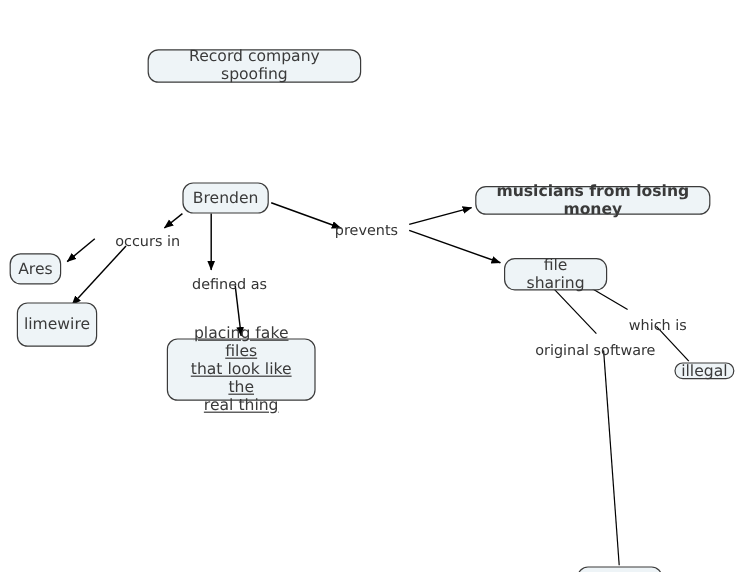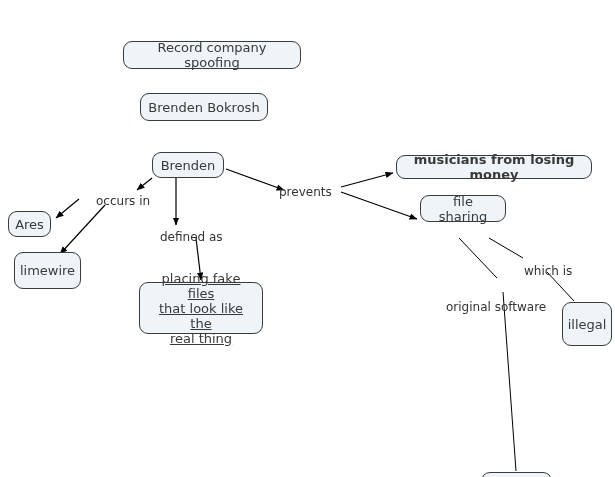--- a/index.html
+++ b/index.html
@@ -115,49 +115,48 @@
 
     <line x1="547" y1="233" x2="574" y2="262" stroke="#000" stroke-width="1"></line>
 
     <line x1="459" y1="199" x2="497" y2="239" stroke="#000" stroke-width="1"></line>
 
     <line x1="503" y1="253" x2="516" y2="432" stroke="#000" stroke-width="1"></line>
   </svg>
 
   <div class="node" style="left:123px; top:2px; width:178px; height:28px;">Record company spoofing</div>
 
-  <div class="node" style="left:140px; top:54px; width:128px; height:28px;">Brenden Bokrosh</div>
 
   <div class="node" style="left:152px; top:113px; width:72px; height:26px;">Brenden</div>
 
   <div class="node" style="left:8px; top:172px; width:43px; height:26px;">Ares</div>
 
   <div class="node" style="left:14px; top:213px; width:67px; height:37px;">limewire</div>
 
   <div class="node" style="left:139px; top:243px; width:124px; height:52px;text-decoration:underline;">placing fake files
 that look like the
 real thing</div>
 
   <div class="node" style="left:396px; top:116px; width:196px; height:24px;font-weight:bold;">musicians from losing money</div>
 
-  <div class="node" style="left:420px; top:156px; width:86px; height:27px;">file sharing</div>
+  <div class="node" style="left:420px; top:176px; width:86px; height:27px;">file sharing</div>
 
-  <div class="node" style="left:562px; top:263px; width:50px; height:44px;">illegal</div>
+  <div class="node" style="left:562px; top:263px; width:50px; height:14px;">illegal</div>
 
   <div class="node" style="left:481px; top:433px; width:71px; height:28px;">company</div>
 
   <div class="link-label" style="left:96px; top:155px;">occurs in</div>
 
   <div class="link-label" style="left:160px; top:191px;">defined as</div>
 
   <div class="link-label" style="left:279px; top:146px;">prevents</div>
 
   <div class="link-label" style="left:524px; top:225px;">which is</div>
 
-  <div class="link-label" style="left:446px; top:261px;">original software</div>
+  <div class="link-label" style="left:446px; top:246px;">original software</div>
 
   <div class="img-icon" style="left:508px; top:458px;">
     <span class="sky"></span>
     <span class="sun"></span>
     <span class="hill"></span>
   </div>
 
 </div>
 
 </body></html>

